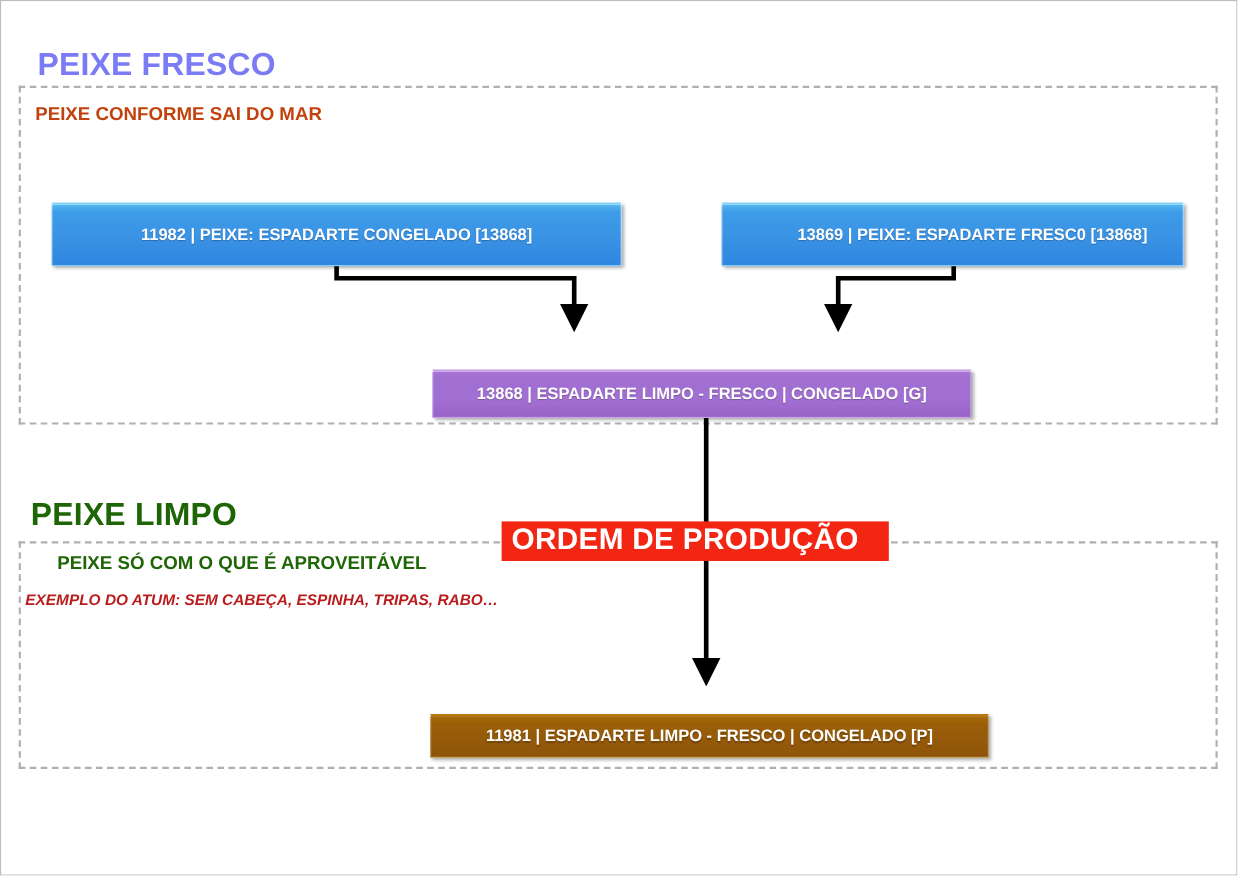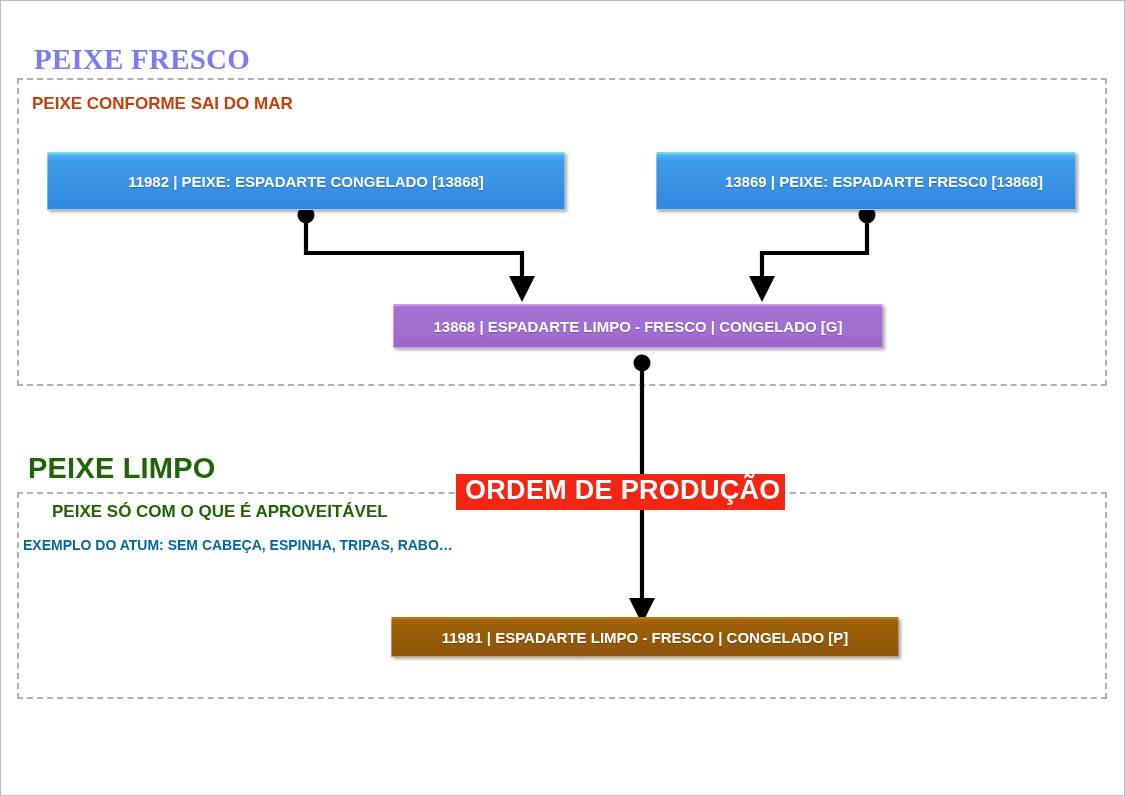--- a/index.html
+++ b/index.html
@@ -26,21 +26,20 @@
     font-weight: bold;
     letter-spacing: 0.2px;
     white-space: nowrap;
     line-height: 1;
   }
   #title-fresco {
     left: 33px;
     top: 44px;
     font-size: 29px;
     color: #7b7bf5;
-    font-family: Liberation Serif, serif;
   }
   #title-limpo {
     left: 27px;
     top: 453px;
     font-size: 29px;
     color: #1d6505;
   }
 
   
   .dash-box {
@@ -79,38 +78,40 @@
     left: 27px;
     top: 502px;
     font-size: 17px;
     color: #1d6505;
     margin-left: 24px;
   }
   #cap-limpo-2 {
     left: 22px;
     top: 537px;
     font-size: 14px;
-    color: #0369a1;
+    color: #b91c1c;
+    font-style: italic;
   }
 
   
   .node {
     position: absolute;
     box-sizing: border-box;
     display: flex;
     align-items: center;
     justify-content: center;
     color: #ffffff;
     font-size: 15px;
     font-weight: bold;
     text-align: center;
     white-space: nowrap;
     border: 1px solid rgba(255,255,255,0.35);
     box-shadow: 2px 2px 3px rgba(0,0,0,0.33);
     text-shadow: 0 1px 1px rgba(0,0,0,0.25);
+    margin-top: 32px;
   }
   .node.blue {
     background: linear-gradient(to bottom, #56b9f0 0%, #3d9ce8 12%, #3a92e4 55%, #2f86e0 100%);
     border-top: 2px solid #7fd3f7;
   }
   .node.purple {
     background: linear-gradient(to bottom, #a974d6 0%, #a06fd0 15%, #a26fd2 60%, #9a64c9 100%);
     border-top: 2px solid #c79ee6;
   }
   .node.brown {
@@ -131,21 +132,21 @@
     width: 1125px;
     height: 796px;
     pointer-events: none;
   }
 
   
   #label-ordem {
     position: absolute;
     left: 455px;
     top: 473px;
-    padding: 2px 4px 5px 9px;
+    padding: 2px 27px 5px 9px;
     background: #f22613;
     color: #ffffff;
     font-size: 27px;
     font-weight: bold;
     line-height: 1.08;
     white-space: nowrap;
     letter-spacing: 0.3px;
   }
 </style>
 </head>

